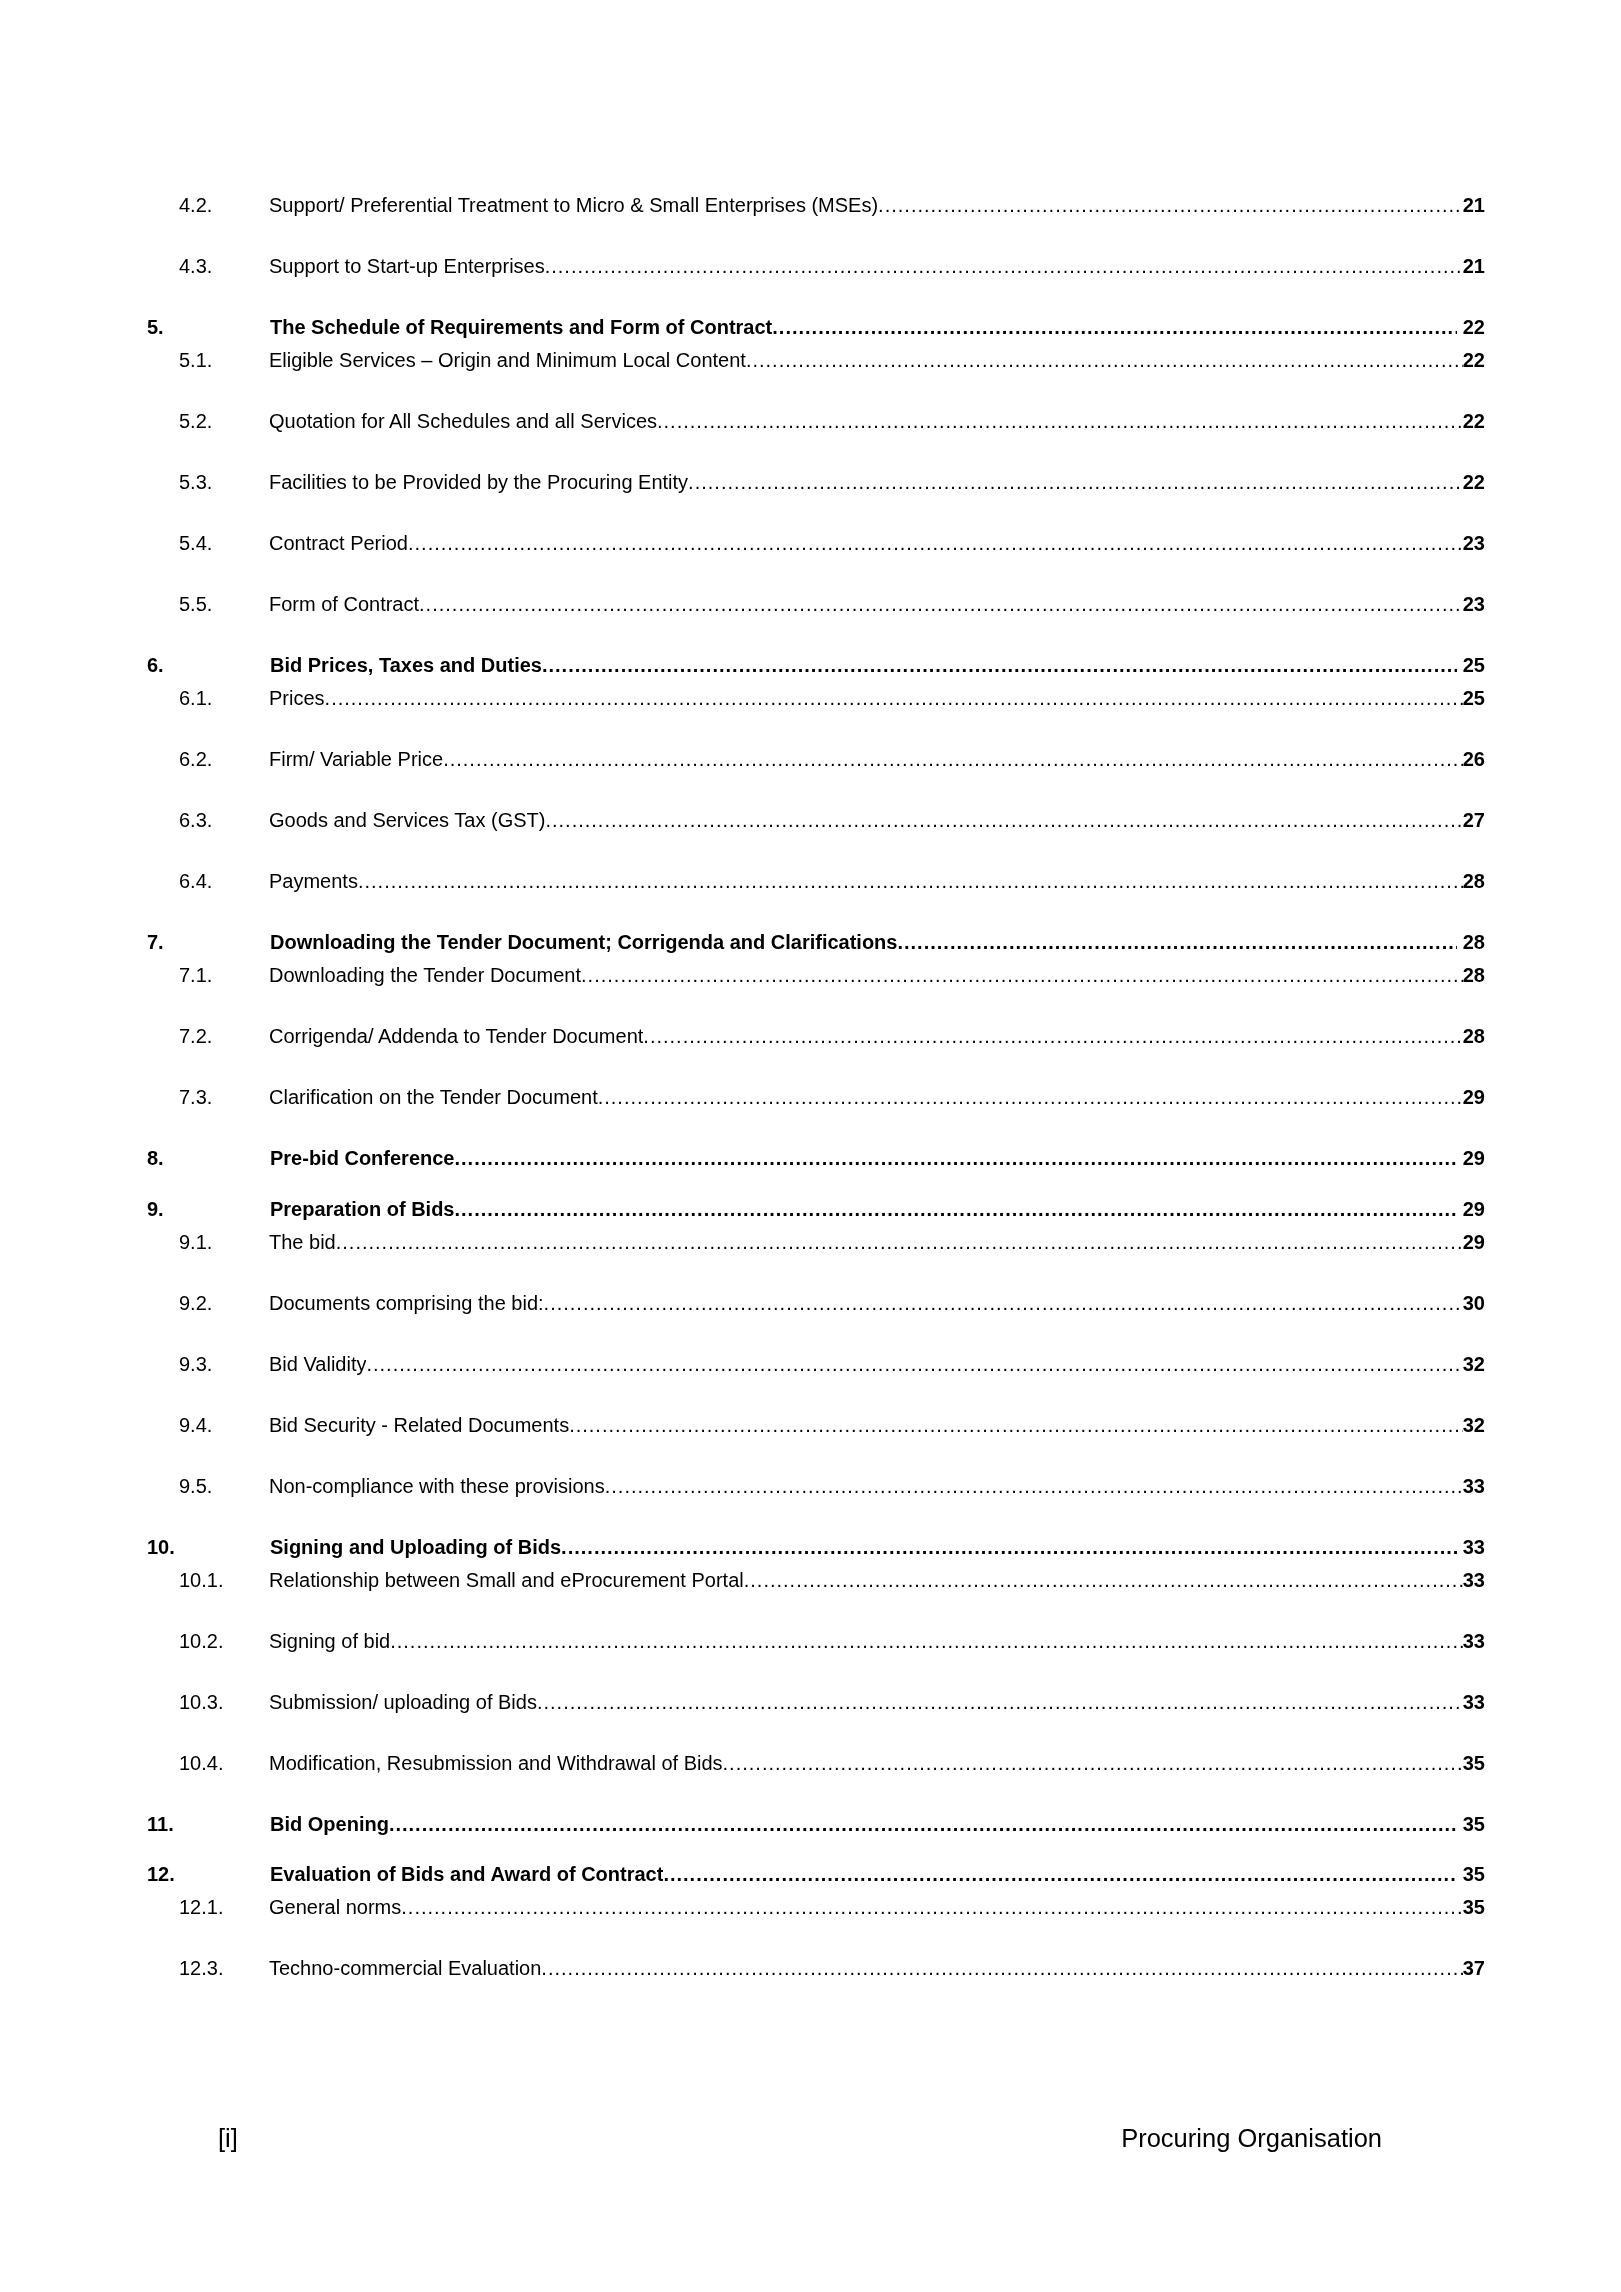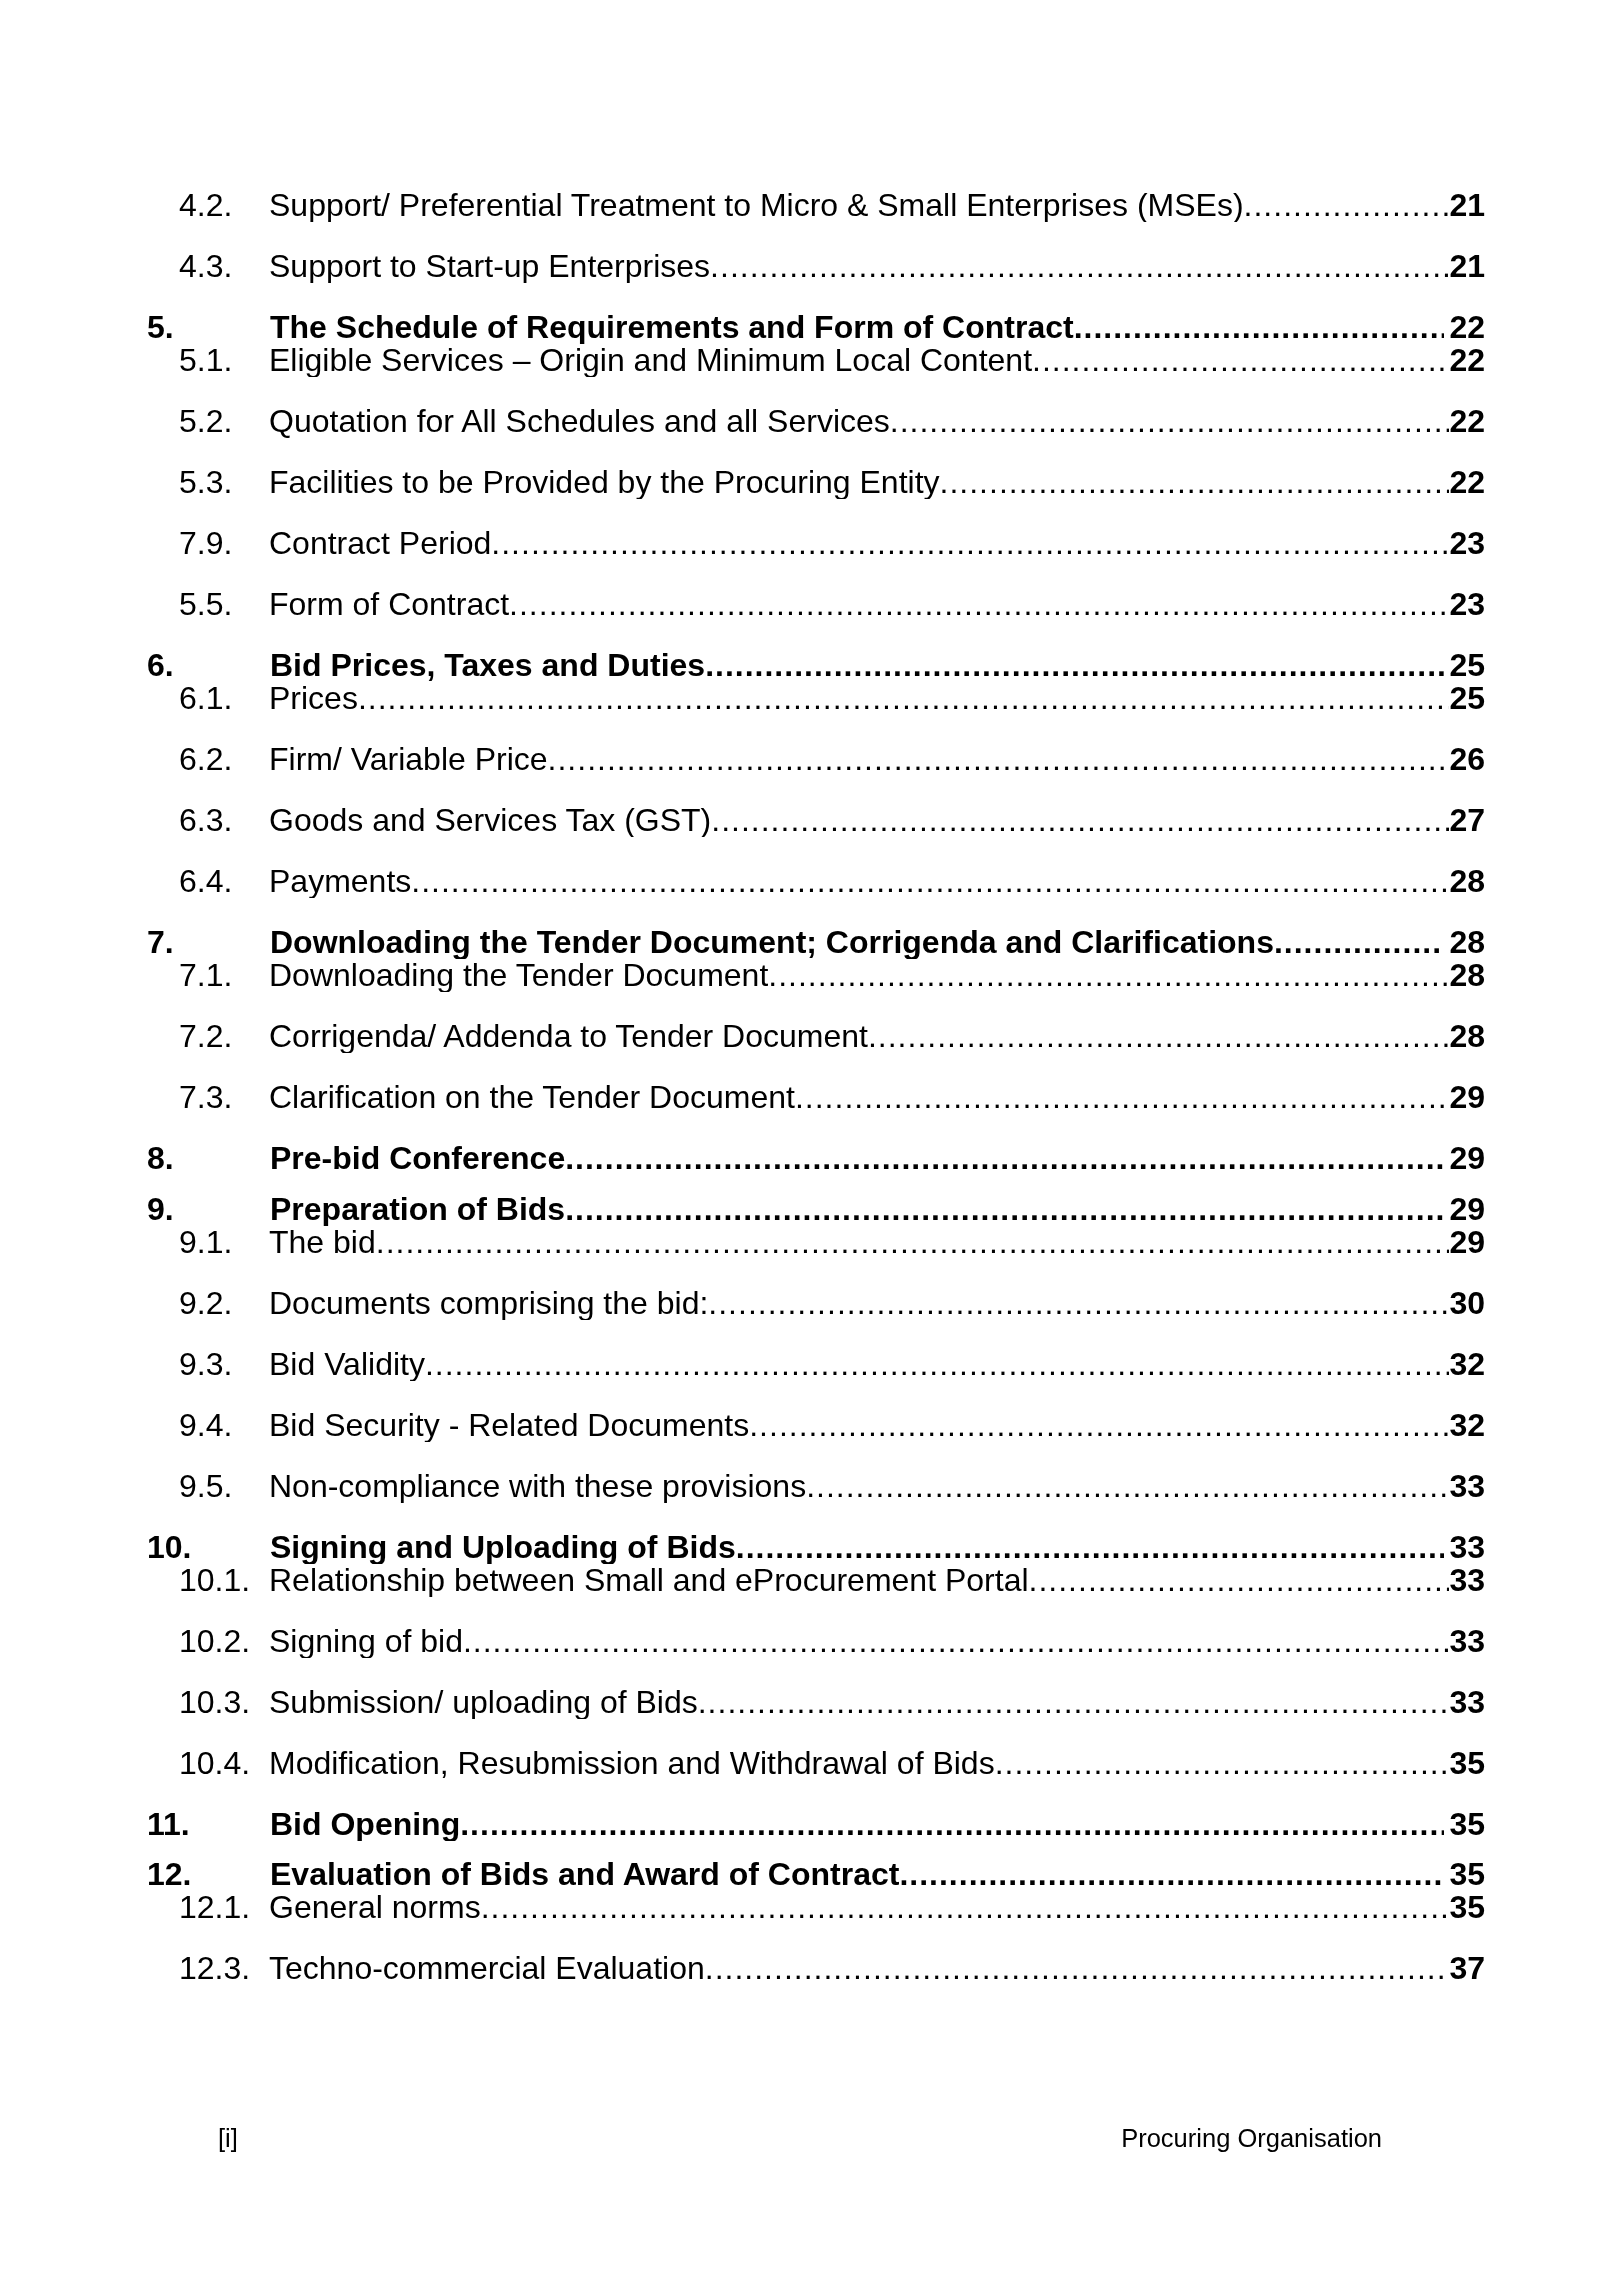--- a/index.html
+++ b/index.html
@@ -11,21 +11,21 @@
     background: #ffffff;
     color: #000000;
     font-family: "Liberation Sans", sans-serif;
     overflow: hidden;
   }
   .toc {
     position: absolute;
     top: 189px;
     left: 147px;
     right: 136px;
-    font-size: 32px;
+    font-size: 20px;
   }
   .toc-row {
     display: flex;
     align-items: baseline;
     line-height: 33px;
     white-space: nowrap;
   }
   .toc1 {
     font-weight: 700;
     margin-top: 17.6px;
@@ -97,21 +97,21 @@
     <span class="toc-dots"></span>
     <span class="toc-page">22</span>
   </div>
       <div class="toc-row toc2">
     <span class="toc-num">5.3.</span>
     <span class="toc-title">Facilities to be Provided by the Procuring Entity</span>
     <span class="toc-dots"></span>
     <span class="toc-page">22</span>
   </div>
       <div class="toc-row toc2">
-    <span class="toc-num">7.9.</span>
+    <span class="toc-num">5.4.</span>
     <span class="toc-title">Contract Period</span>
     <span class="toc-dots"></span>
     <span class="toc-page">23</span>
   </div>
       <div class="toc-row toc2">
     <span class="toc-num">5.5.</span>
     <span class="toc-title">Form of Contract</span>
     <span class="toc-dots"></span>
     <span class="toc-page">23</span>
   </div>

